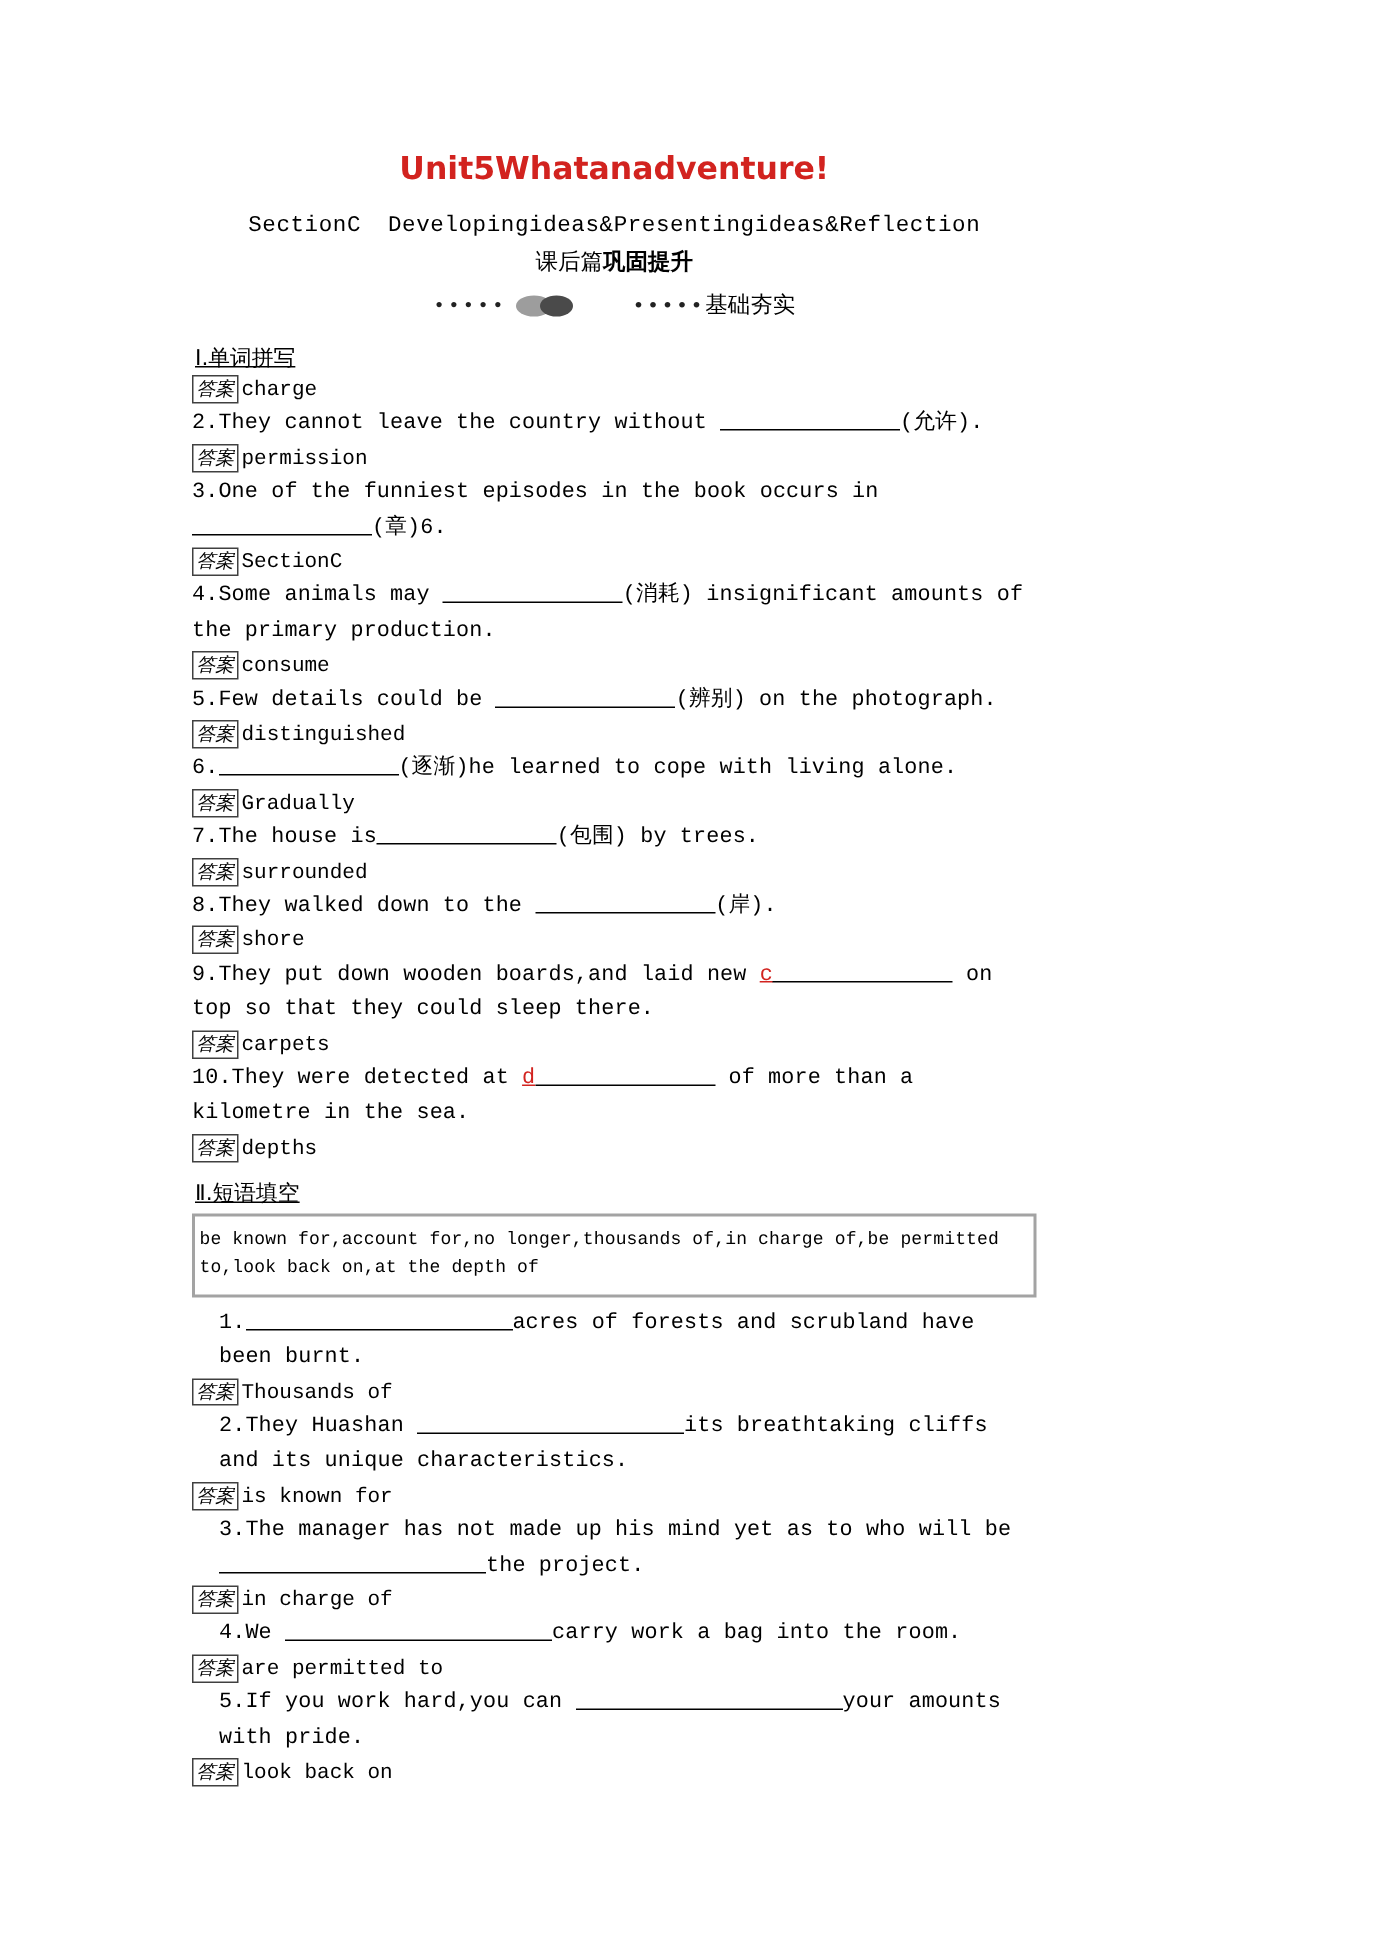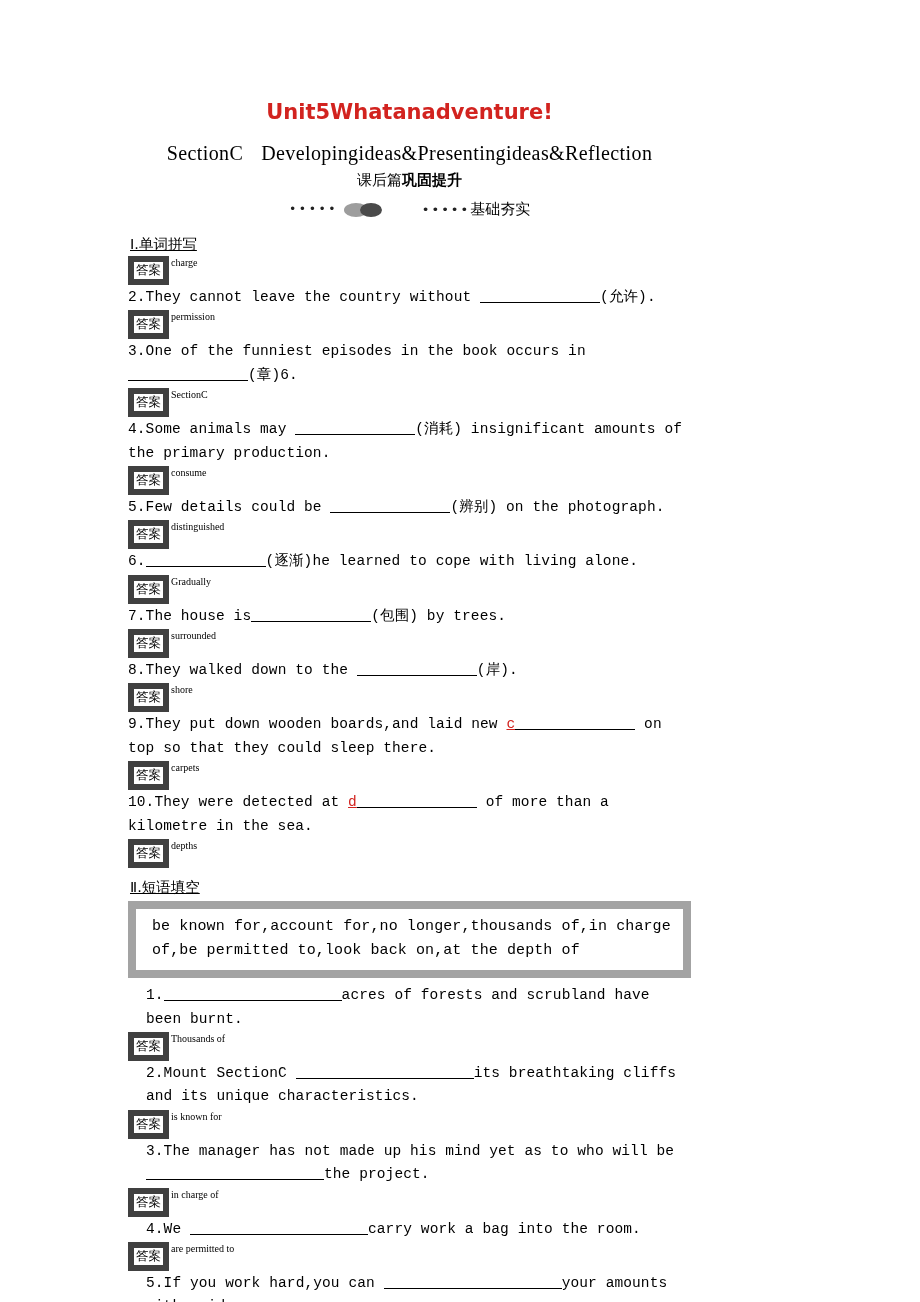--- a/index.html
+++ b/index.html
@@ -27,24 +27,24 @@
     color: #d2231f;
     font-family: "DejaVu Sans", sans-serif;
     font-weight: bold;
     font-size: 21px;
     text-align: center;
     letter-spacing: 0px;
     margin: 0 0 18px 0;
   }
   .subtitle {
     text-align: center;
-    font-size: 20px;
+    font-size: 15px;
     letter-spacing: 0.4px;
     margin: 18px 0 6px 0;
-    font-family: Liberation Serif, serif;
+    font-family: Liberation Mono, monospace;
   }
   .subtitle .gap {
     display: inline-block;
     width: 18px;
   }
   .section-line {
     text-align: center;
     font-size: 15px;
     margin: 0 0 10px 0;
     font-family: "DejaVu Sans", sans-serif;
@@ -128,37 +128,38 @@
   .ans-row {
     margin: 1px 0 1px 0;
     font-size: 14px;
     line-height: 1.45;
     display: flex;
     align-items: flex-start;
     gap: 0px;
   }
   .ans-tag {
     display: inline-block;
-    border: 6px solid #404040;
+    border: 1px solid #404040;
     font-size: 12.5px;
     padding: 0px 2px;
     line-height: 1.35;
     font-family: "DejaVu Sans", sans-serif;
     white-space: nowrap;
     background: #fff;
+    font-style: italic;
   }
   .ans-text {
     padding-left: 2px;
-    font-family: Liberation Serif, serif;
-    font-size: 10px;
+    font-family: Liberation Mono, monospace;
+    font-size: 14px;
   }
   .phrase-box {
-    border: 8px solid #a3a3a3;
-    padding: 6px 8px 7px 16px;
-    font-size: 15px;
+    border: 2px solid #a3a3a3;
+    padding: 6px 8px 7px 3px;
+    font-size: 12px;
     line-height: 1.6;
     margin: 4px 0 6px 0;
     letter-spacing: 0.1px;
   }
   .q.indent {
     padding-left: 18px;
   }
 </style>
 </head>
 <body>
@@ -249,21 +250,21 @@
     <div class="part-head">Ⅱ.短语填空</div>
 
     <div class="phrase-box">be known for,account for,no longer,thousands of,in charge of,be permitted to,look back on,at the depth of</div>
 
     <p class="q indent"><span class="num">1.</span><span class="blank w4"></span><span>acres of forests and scrubland have been burnt.</span></p>
     <div class="ans-row">
         <span class="ans-tag">答案</span>
         <span class="ans-text">Thousands of</span>
       </div>
 
-    <p class="q indent"><span class="num">2.</span><span>Mount SectionC </span><span class="blank w4"></span><span>its breathtaking cliffs and its unique characteristics.</span></p>
+    <p class="q indent"><span class="num">2.</span><span>They Huashan </span><span class="blank w4"></span><span>its breathtaking cliffs and its unique characteristics.</span></p>
     <div class="ans-row">
         <span class="ans-tag">答案</span>
         <span class="ans-text">is known for</span>
       </div>
 
     <p class="q indent"><span class="num">3.</span><span>The manager has not made up his mind yet as to who will be </span><span class="blank w4"></span><span>the project.</span></p>
     <div class="ans-row">
         <span class="ans-tag">答案</span>
         <span class="ans-text">in charge of</span>
       </div>

